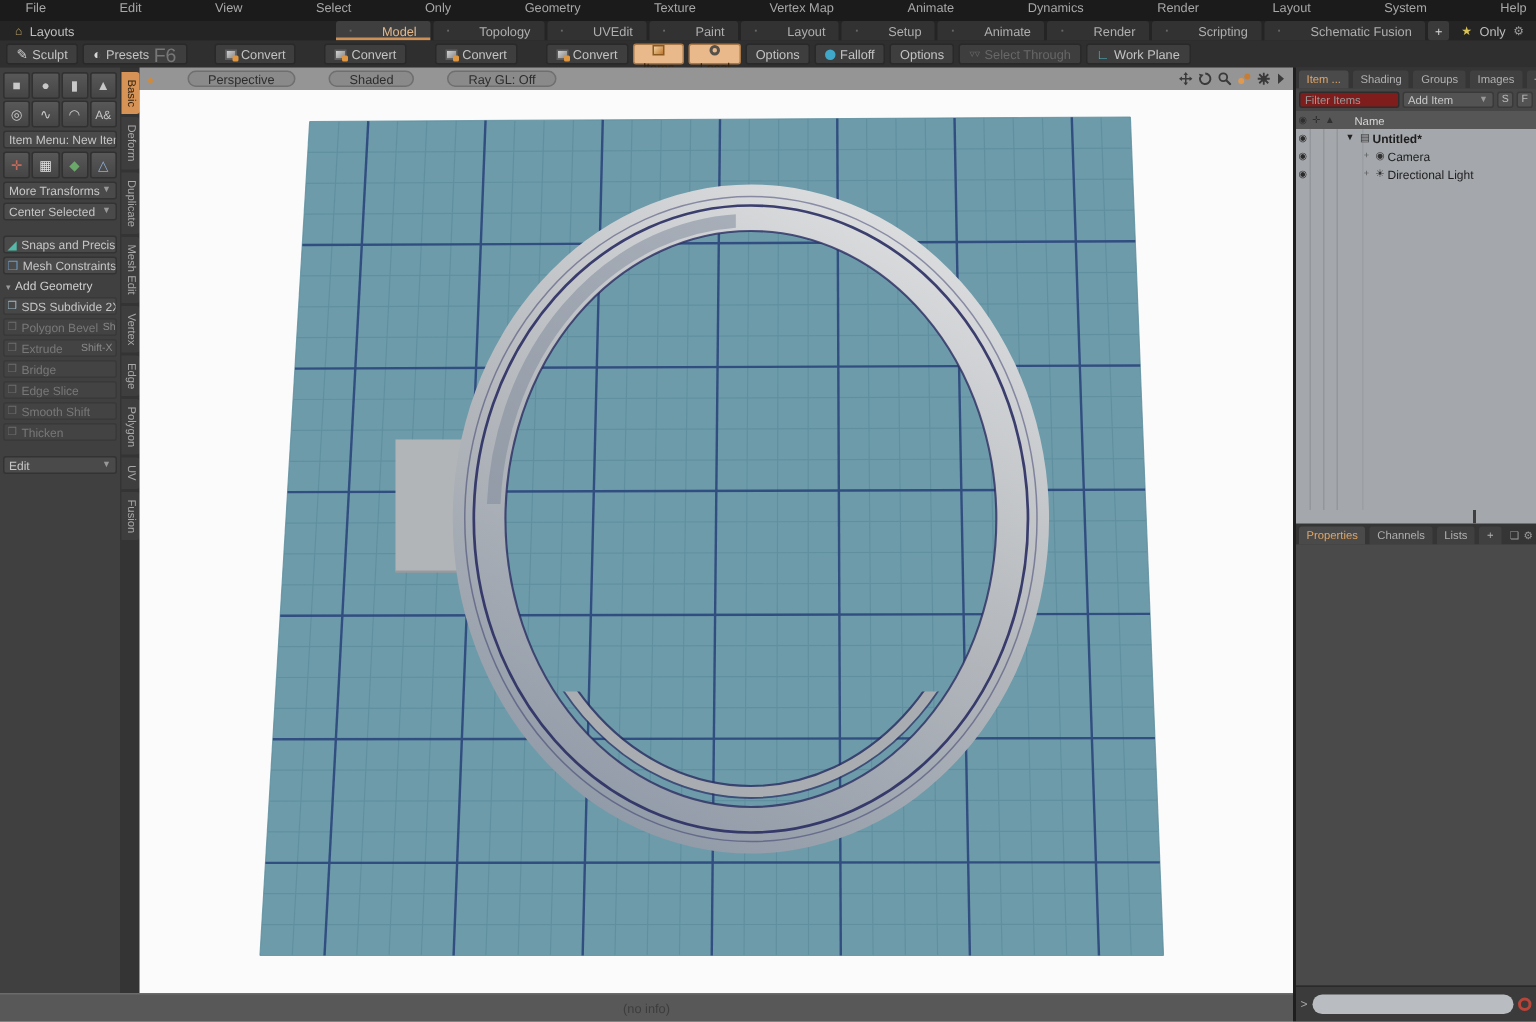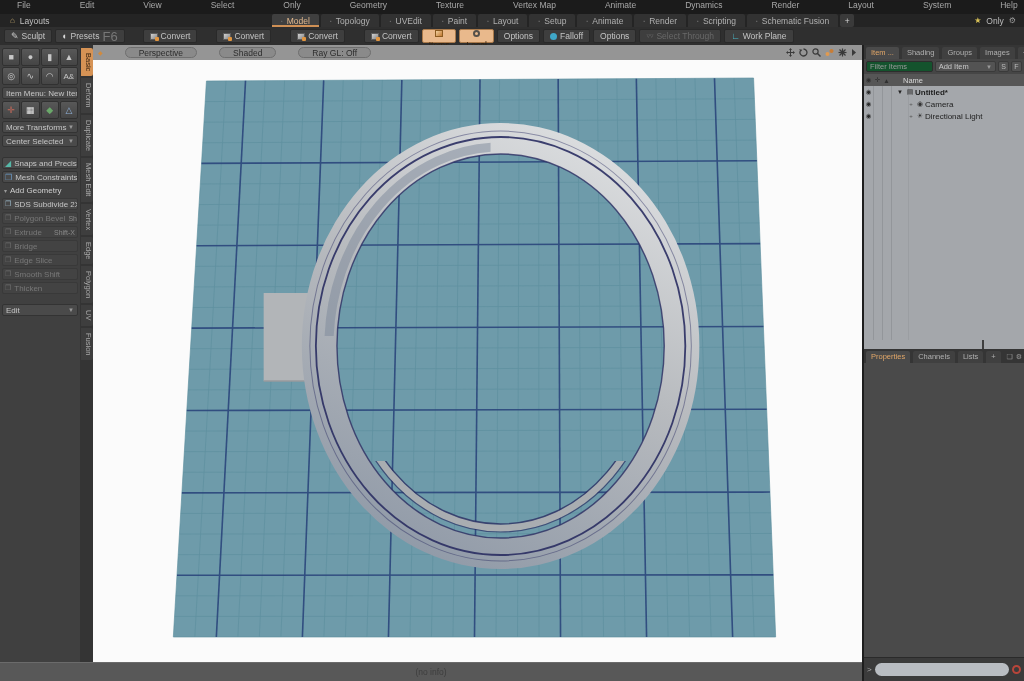--- a/index.html
+++ b/index.html
@@ -9,21 +9,21 @@
 
   
   .menubar { height:14px; background:#1b1b1b; display:flex; align-items:flex-start; padding-left:10px; flex:0 0 auto;gap:35px; }
   .menu-item { color:#a8a8a8; font-size:8.5px; padding:0 7px; white-space:nowrap; }
 
   
   .layoutbar { height:13px; background:#242424; display:flex; align-items:stretch; font-size:8.5px; flex:0 0 auto; }
   .layouts-group { display:flex; align-items:center; gap:5px; padding:0 10px; width:272px; }
   .layouts-icon { color:#b9a06a; font-size:8px; }
   .ws-tabs { display:flex; gap:2px; flex:1; align-items:stretch; }
-  .ws-tab { background:#323232; color:#b0b0b0; padding:0 9px; display:flex; align-items:center; gap:4px; border-radius:2px 2px 0 0; white-space:nowrap; }
+  .ws-tab { background:#323232; color:#b0b0b0; padding:0 9px; display:flex; align-items:center; gap:20px; border-radius:2px 2px 0 0; white-space:nowrap; }
   .ws-tab .tabdot { color:#686868; font-size:5px; }
   .ws-tab.active { background:#3f3f3f; color:#e2b98e; box-shadow:inset 0 -2px 0 #cf9055; }
   .ws-add { background:#3a3a3a; color:#d8d8d8; width:14px; display:flex; align-items:center; justify-content:center; border-radius:2px; }
   .layoutbar-right { display:flex; align-items:center; gap:5px; padding:0 8px; }
   .star-icon { color:#d9c257; font-size:8px; }
   .gear-glyph { color:#9a9a9a; font-size:8px; }
 
   
   .toolbar { height:18px; background:#2f2f2f; display:flex; align-items:center; gap:3px; padding:0 4px; font-size:8.5px; flex:0 0 auto; }
   .tbtn { background:#3e3e3e; border:1px solid #292929; border-radius:2px; color:#c4c4c4; height:14px; display:flex; align-items:center; gap:3px; padding:0 6px; white-space:nowrap; }
@@ -80,21 +80,21 @@
   
   .statusbar { height:19px; background:#585858; border-top:1px solid #6b6b6b; display:flex; align-items:center; justify-content:center; font-size:8.5px; color:#3d3d3d; flex:0 0 auto; }
 
   
   .rightpanel { width:162px; background:#3c3c3c; border-left:2px solid #1e1e1e; display:flex; flex-direction:column; font-size:8px; flex:0 0 auto; }
   .rp-tabs { height:14px; background:#353535; display:flex; align-items:flex-end; gap:3px; padding:1px 2px 0; flex:0 0 auto; }
   .rp-tab { background:#404040; color:#b0b0b0; padding:1px 5px 2px; border-radius:2px 2px 0 0; font-size:7.5px; white-space:nowrap; }
   .rp-tab.active { color:#e0a668; background:#4a4a4a; }
   .rp-winicons { margin-left:auto; color:#9a9a9a; display:flex; gap:3px; font-size:7px; padding-bottom:2px; }
   .rp-filter { height:15px; background:#464646; display:flex; gap:2px; align-items:center; padding:0 2px; flex:0 0 auto; }
-  .filter-field { flex:1.1; background:#14532d; border:1px solid #2d2d2d; border-radius:2px; color:#9a9a9a; height:11px; display:flex; align-items:center; padding:0 3px; font-size:7.5px; white-space:nowrap; overflow:hidden; }
+  .filter-field { flex:1.1; background:#7f1d1d; border:1px solid #2d2d2d; border-radius:2px; color:#9a9a9a; height:11px; display:flex; align-items:center; padding:0 3px; font-size:7.5px; white-space:nowrap; overflow:hidden; }
   .additem { flex:1; background:#535353; border:1px solid #3a3a3a; border-radius:2px; color:#c8c8c8; height:11px; display:flex; align-items:center; justify-content:space-between; padding:0 3px; font-size:7.5px; white-space:nowrap; }
   .additem .arr { color:#999; font-size:6px; }
   .sf-btn { width:11px; height:11px; background:#535353; border:1px solid #3a3a3a; border-radius:2px; display:flex; align-items:center; justify-content:center; color:#bbb; font-size:7px; flex:0 0 auto; }
   .rp-namehdr { height:12px; background:#565656; display:flex; align-items:center; color:#d8d8d8; flex:0 0 auto; font-size:7.5px; }
   .gutter-ic { width:9px; text-align:center; font-size:6.5px; color:#2f2f2f; flex:0 0 auto; }
   .rp-namehdr .name-lbl { padding-left:12px; }
   .rp-tree { height:263px; background:#a4a7ab; position:relative; display:flex; flex-direction:row; flex:0 0 auto; overflow:hidden; }
   .vline { position:absolute; top:0; bottom:9px; width:1px; background:#93969a; }
   .tree-row { height:12px; display:flex; align-items:center; color:#1d1d1d; position:relative; font-size:8px; }
   .tree-row .eye { width:9px; text-align:center; font-size:6.5px; color:#2a2a2a; flex:0 0 auto; }

